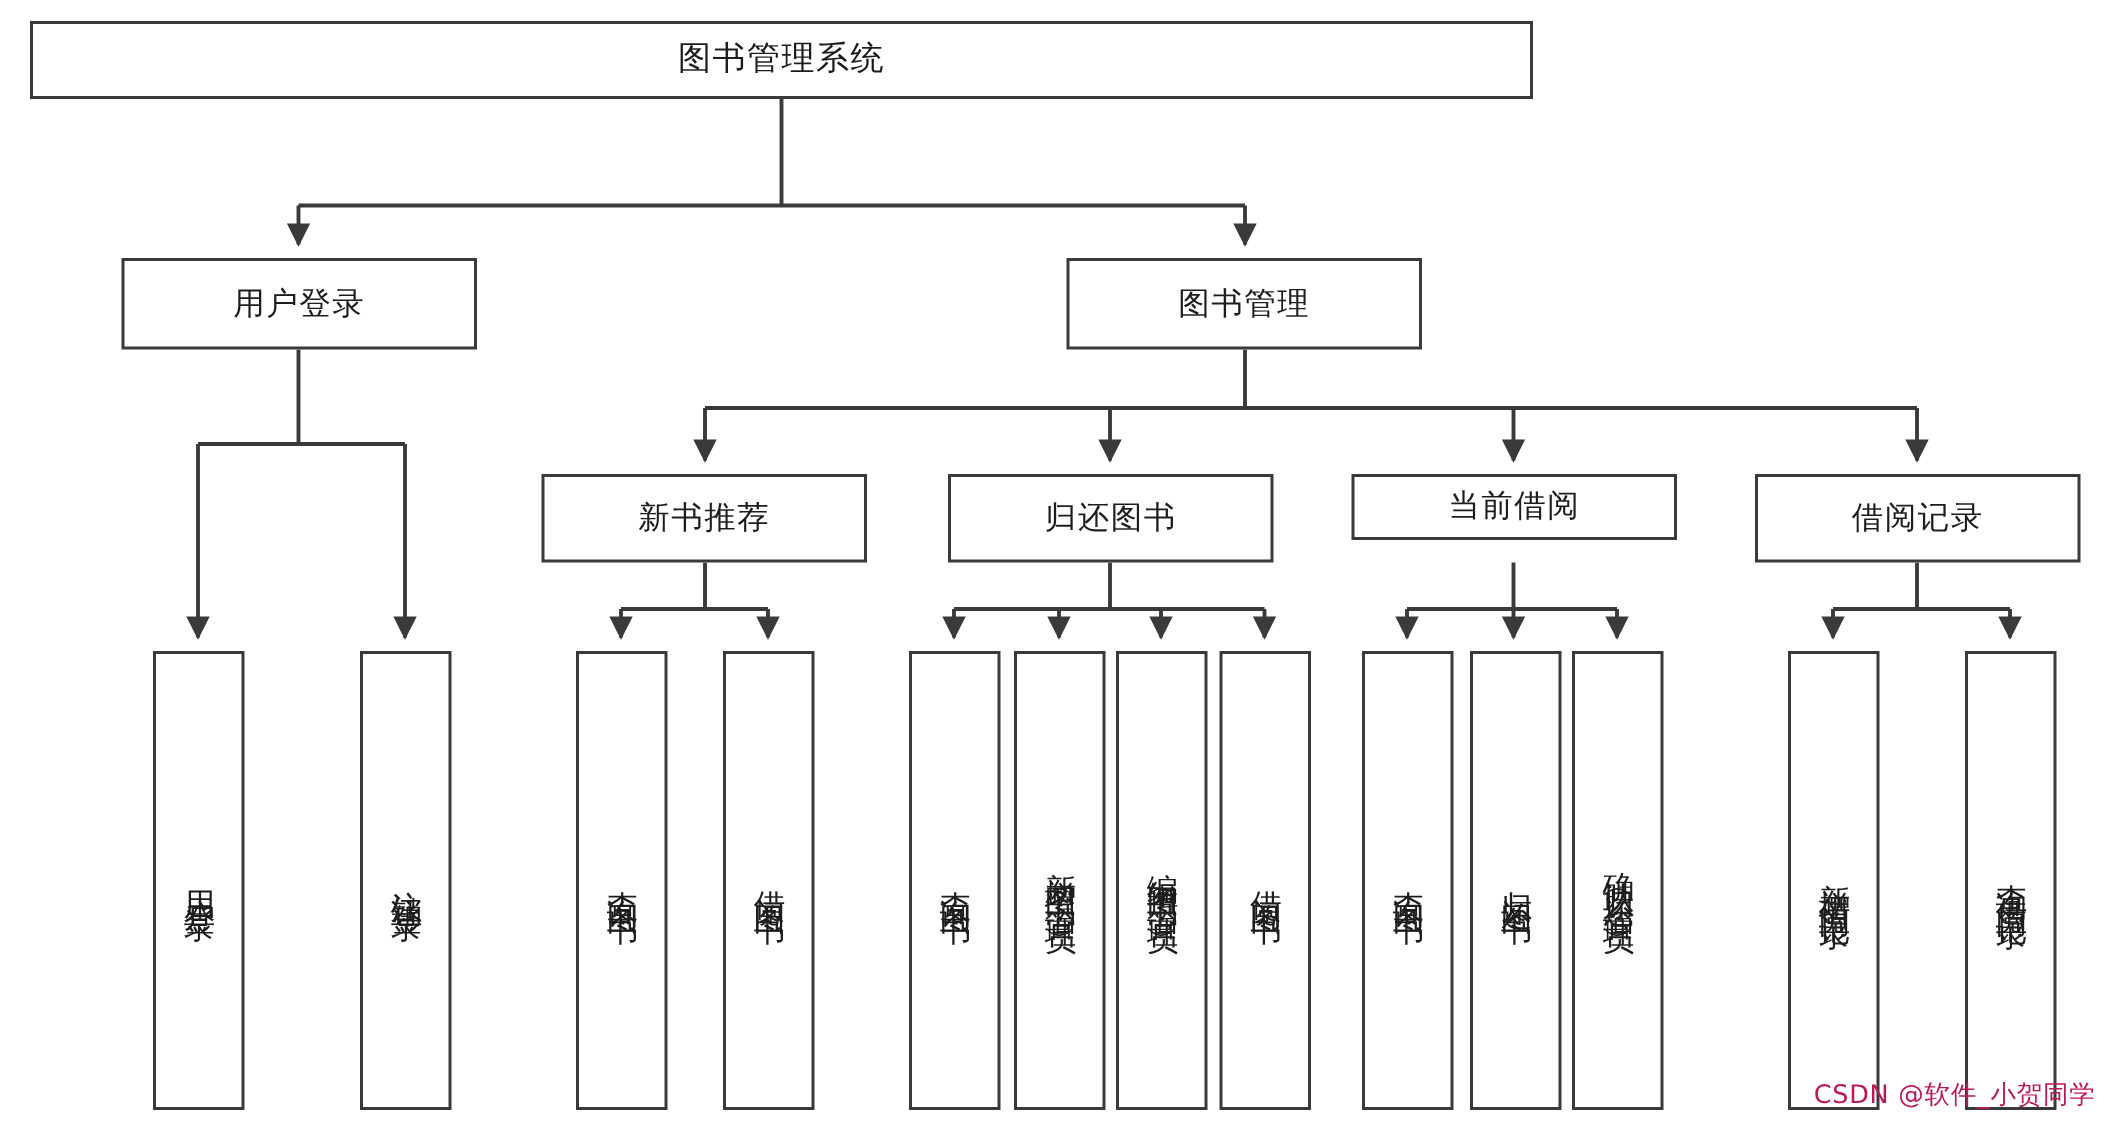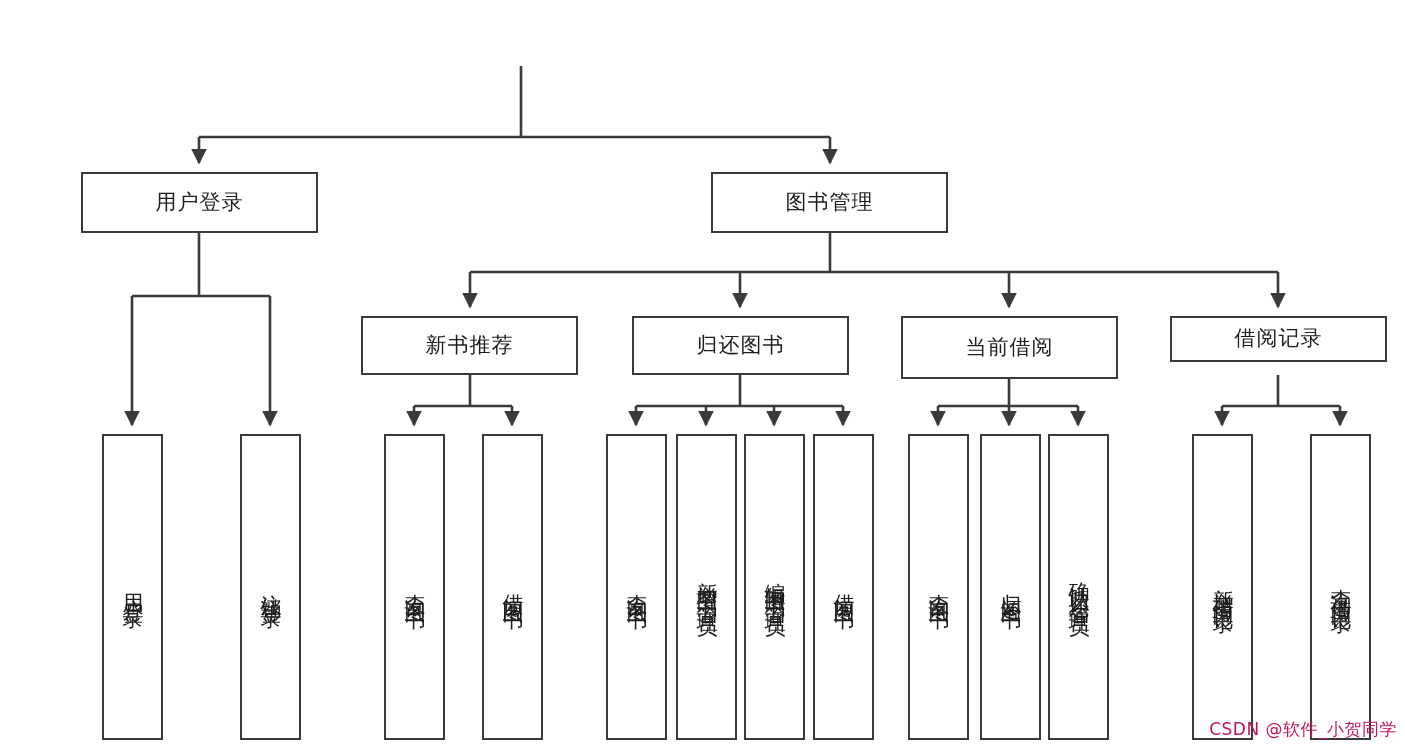--- a/index.html
+++ b/index.html
@@ -118,38 +118,41 @@
       <path d="M 1009 406 L 1009 425" marker-end="url(#arrow)"></path>
       <path d="M 1078 406 L 1078 425" marker-end="url(#arrow)"></path>
 
       <path d="M 1278 375 L 1278 406"></path>
       <path d="M 1222 406 L 1340 406"></path>
       <path d="M 1222 406 L 1222 425" marker-end="url(#arrow)"></path>
       <path d="M 1340 406 L 1340 425" marker-end="url(#arrow)"></path>
     </g>
   </svg>
 
+  <div class="node horiz root" style="left:20px; top:14px; width:1002px; height:52px;">
+    <span>图书管理系统</span>
+  </div>
 
   <div class="node horiz" style="left:81px; top:172px; width:237px; height:61px;">
     <span>用户登录</span>
   </div>
   <div class="node horiz" style="left:361px; top:316px; width:217px; height:59px;">
     <span>新书推荐</span>
   </div>
 
   <div class="node horiz" style="left:711px; top:172px; width:237px; height:61px;">
     <span>图书管理</span>
   </div>
   <div class="node horiz" style="left:632px; top:316px; width:217px; height:59px;">
     <span>归还图书</span>
   </div>
-  <div class="node horiz" style="left:901px; top:316px; width:217px; height:63px;">
+  <div class="node horiz" style="left:901px; top:316px; width:217px; height:44px;">
     <span>当前借阅</span>
   </div>
-  <div class="node horiz" style="left:1170px; top:316px; width:217px; height:46px;">
+  <div class="node horiz" style="left:1170px; top:316px; width:217px; height:59px;">
     <span>借阅记录</span>
   </div>
 
   <div class="node leaf" style="left:102px; top:434px; width:61px; height:306px;">
     <span class="vtext">用户登录</span>
   </div>
   <div class="node leaf" style="left:240px; top:434px; width:61px; height:306px;">
     <span class="vtext">注销登录</span>
   </div>
 

